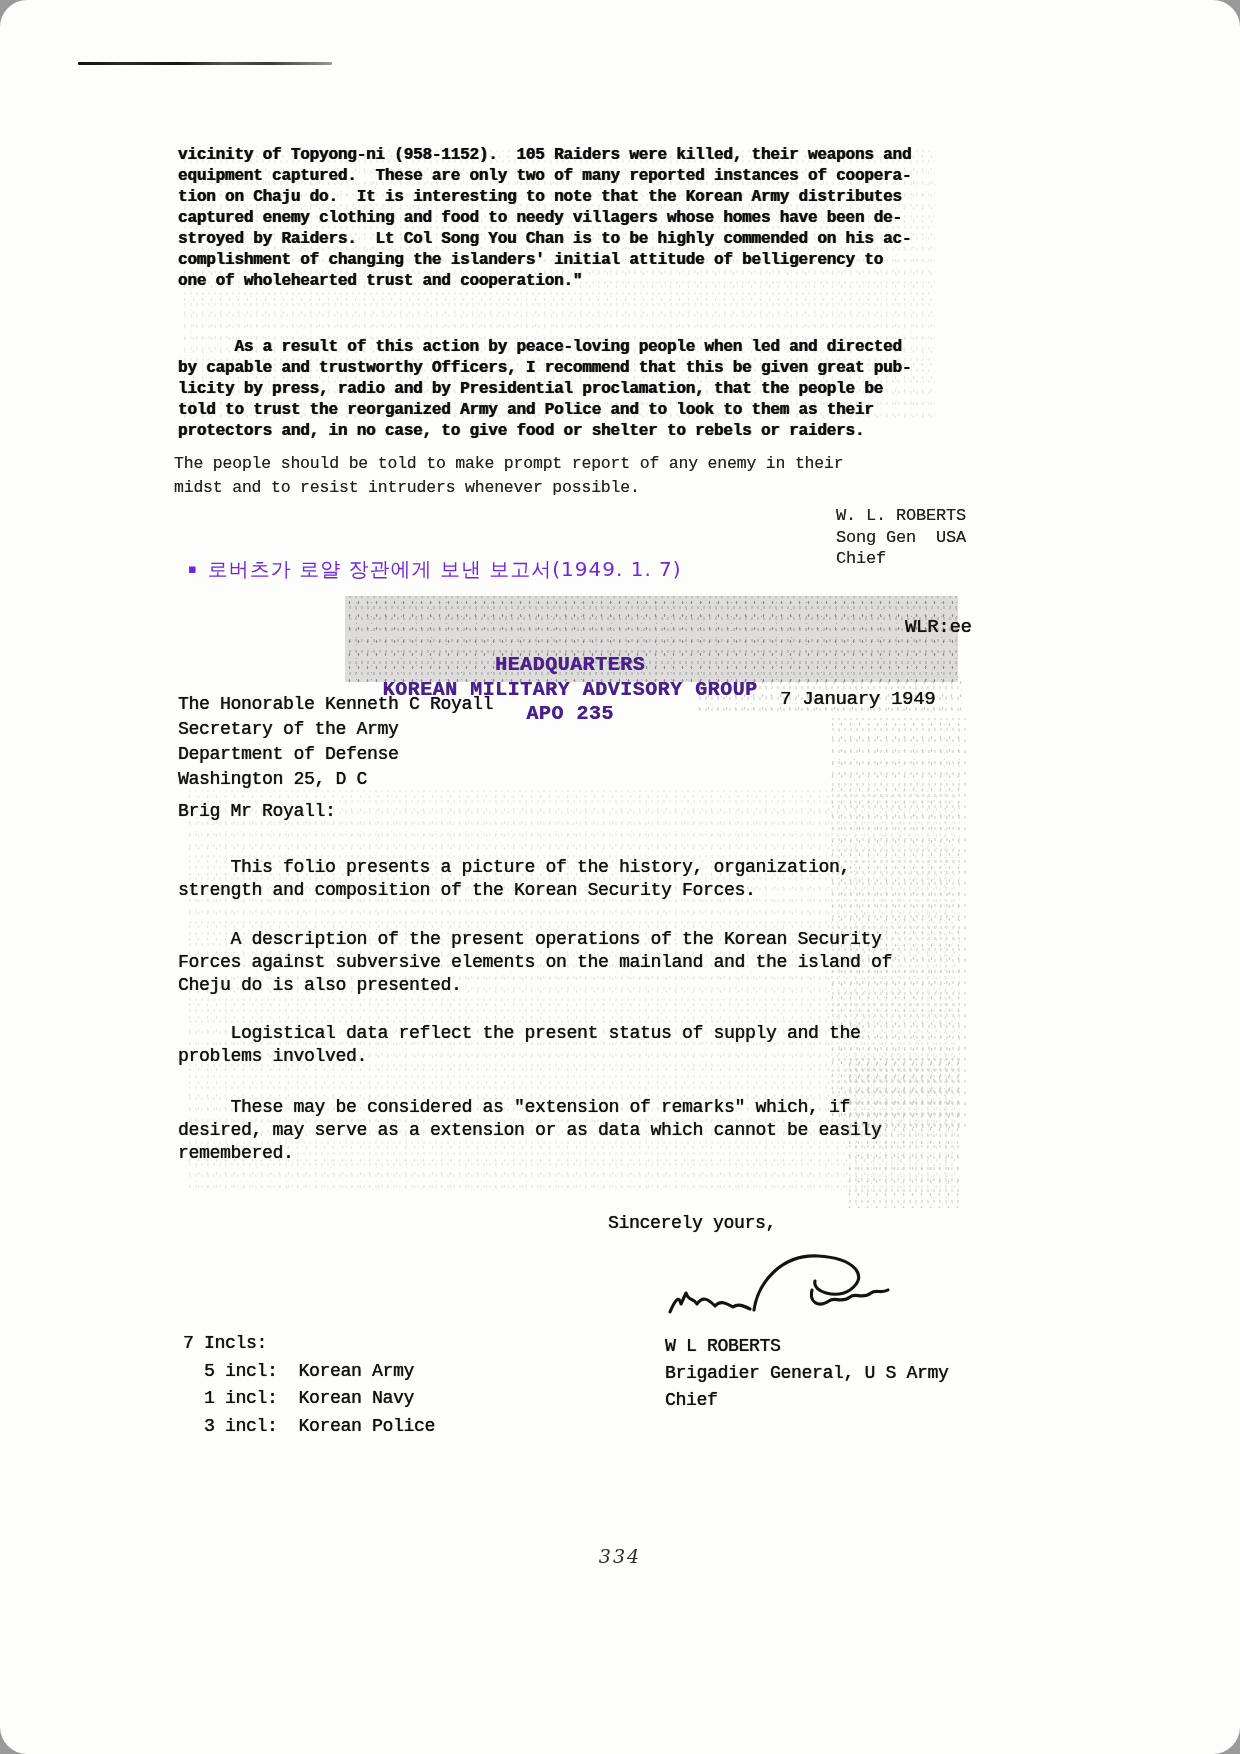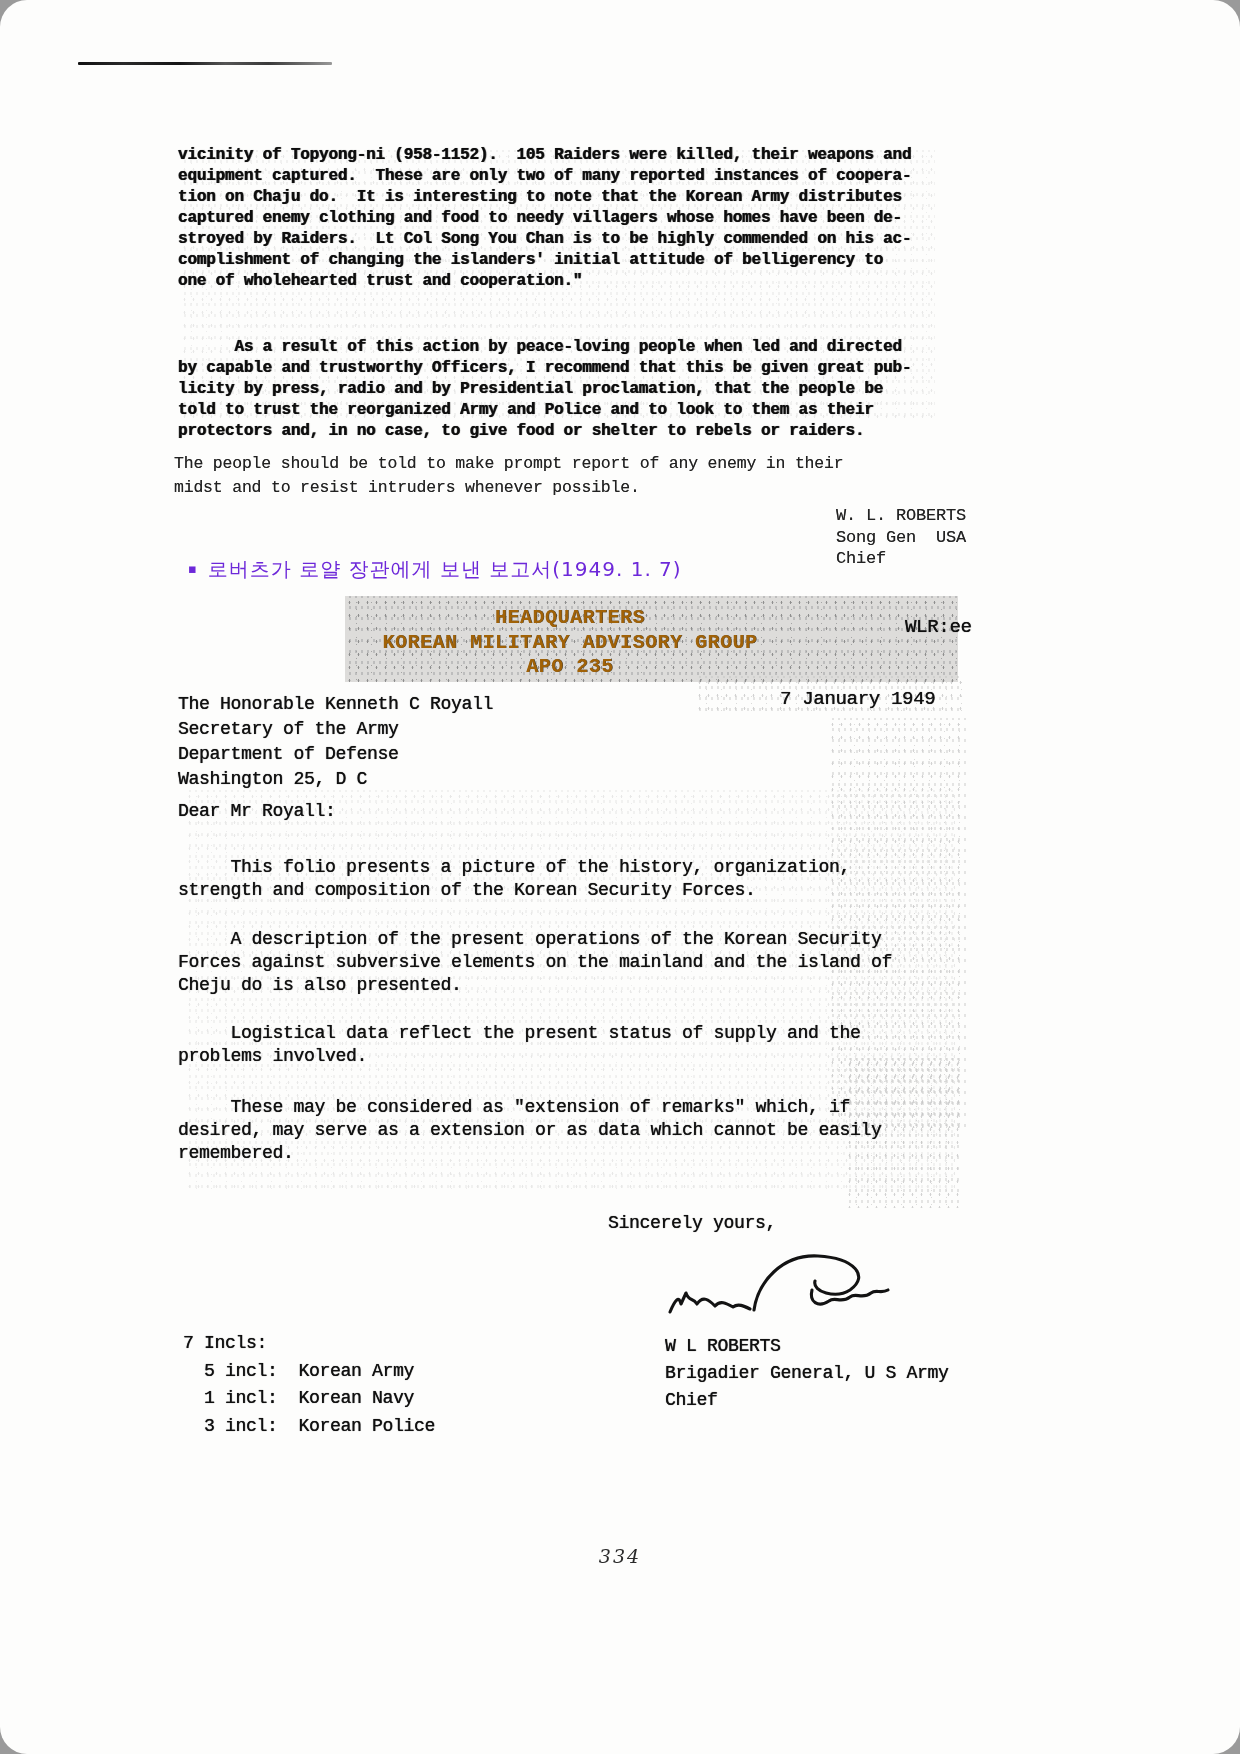--- a/index.html
+++ b/index.html
@@ -37,22 +37,23 @@
       radial-gradient(#a5a5a5 0.7px, transparent 1px),
       radial-gradient(#bdbdbd 0.9px, transparent 1.2px);
     background-size:9px 13px,15px 7px,6px 11px;
     background-position:0 0,4px 3px,2px 6px;
   }
   .hq-box{background-color:#dddcda;opacity:1;}
   .faint{opacity:.38;}
   .vfaint{opacity:.18;}
   .letterhead{
     width:560px;text-align:center;font-weight:700;font-size:20px;line-height:24.5px;
-    letter-spacing:0.5px;color:#a16207;
+    letter-spacing:0.5px;color:#4c1d95;
     text-shadow:0.5px 0.4px 0.6px rgba(0,0,0,.7);
+    margin-top:47px;
   }
   .toprule{
     height:3px;
     background:linear-gradient(90deg,#111 0%,#2a2a2a 18%,#151515 40%,#555 58%,#3a3a3a 75%,#777 92%,#999 100%);
     border-radius:1px;
   }
   .korean{
     font-family:"DejaVu Sans","Liberation Sans",sans-serif;
     font-size:20px;color:#6d28d9;letter-spacing:1px;
   }
@@ -117,21 +118,21 @@
   <div class="abs z1 tw-letter" style="left:905px;top:616px;font-size:19px;">WLR:ee</div>
 
   <div class="abs z1 tw-letter" style="left:178px;top:692px;line-height:25px;">
     <div class="line">The Honorable Kenneth C Royall</div>
     <div class="line">Secretary of the Army</div>
     <div class="line">Department of Defense</div>
     <div class="line">Washington 25, D C</div>
   </div>
   <div class="abs z1 tw-letter" style="left:780px;top:688px;font-size:19px;">7 January 1949</div>
 
-  <div class="abs z1 tw-letter" style="left:178px;top:800px;">Dear Mr Royall:</div>
+  <div class="abs z1 tw-letter" style="left:178px;top:800px;">Brig Mr Royall:</div>
 
   <div class="abs z1 tw-letter" style="left:178px;top:856px;">
     <div class="line">     This folio presents a picture of the history, organization,</div>
     <div class="line">strength and composition of the Korean Security Forces.</div>
   </div>
 
   <div class="abs z1 tw-letter" style="left:178px;top:928px;">
     <div class="line">     A description of the present operations of the Korean Security</div>
     <div class="line">Forces against subversive elements on the mainland and the island of</div>
     <div class="line">Cheju do is also presented.</div>

